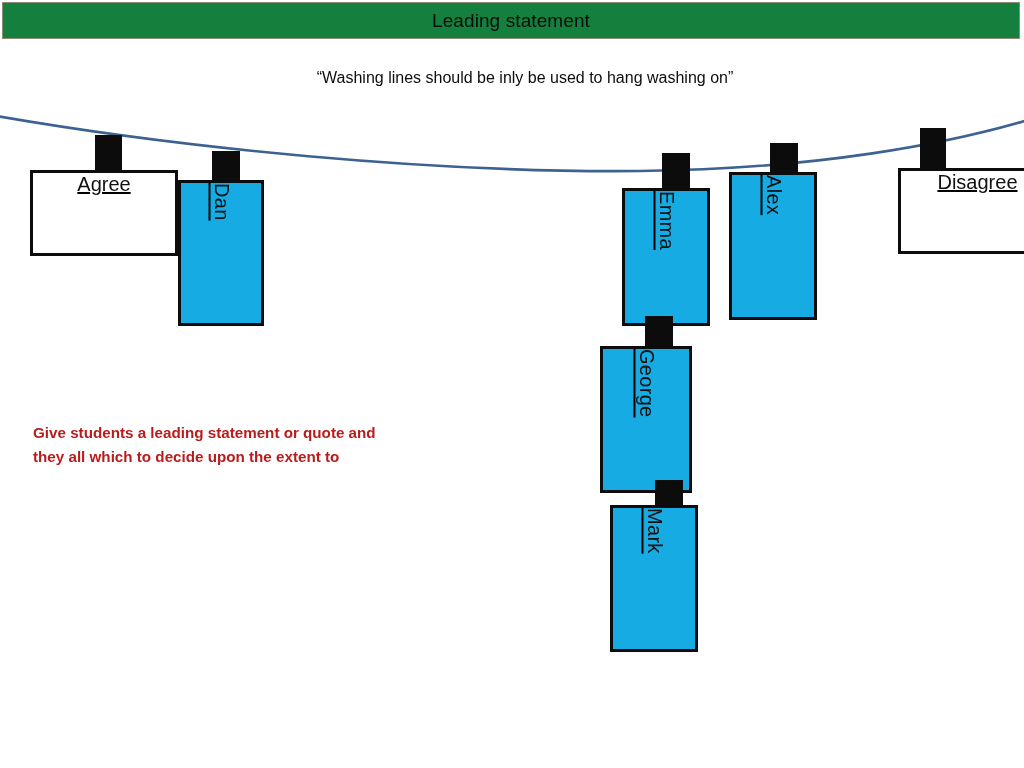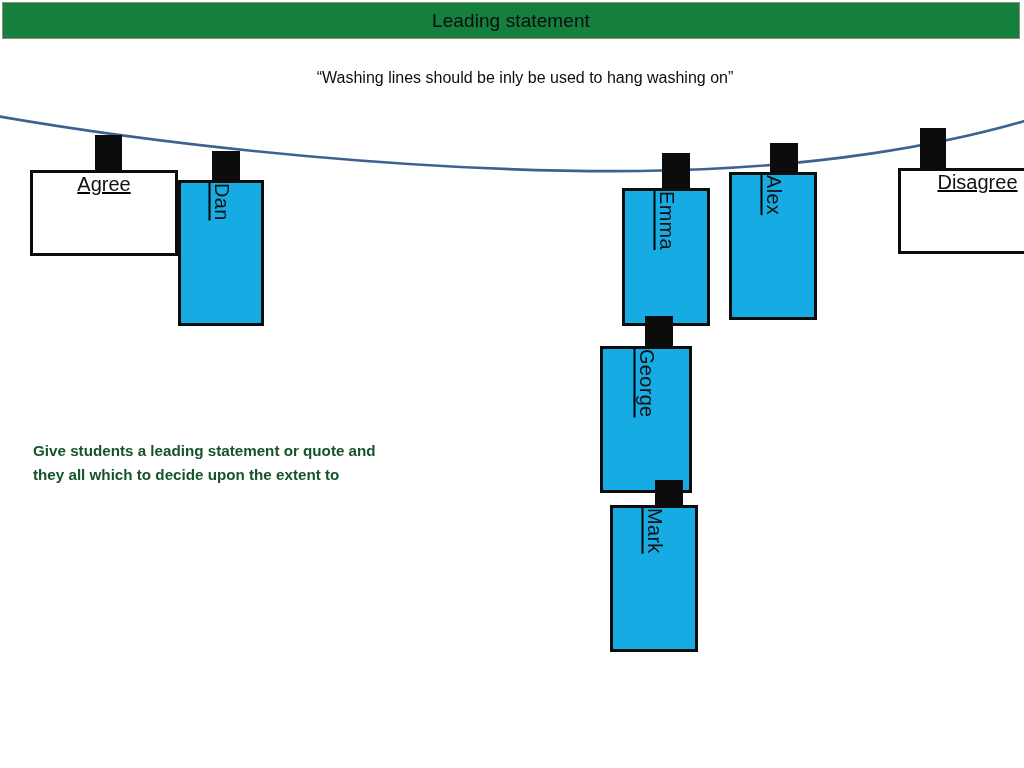--- a/index.html
+++ b/index.html
@@ -97,25 +97,25 @@
     writing-mode: vertical-rl;
     text-orientation: mixed;
     font-size: 20px;
     letter-spacing: 0.3px;
   }
 
   
   .note {
     position: absolute;
     left: 33px;
-    top: 439px;
+    top: 421px;
     width: 410px;
     font-size: 15.2px;
     font-weight: bold;
-    color: #14532d;
+    color: #b91c1c;
     line-height: 23.5px;
   }
   .note div { white-space: nowrap; }
 </style>
 </head>
 <body>
 
 <div id="slide">
 
   <div class="header-bar">

